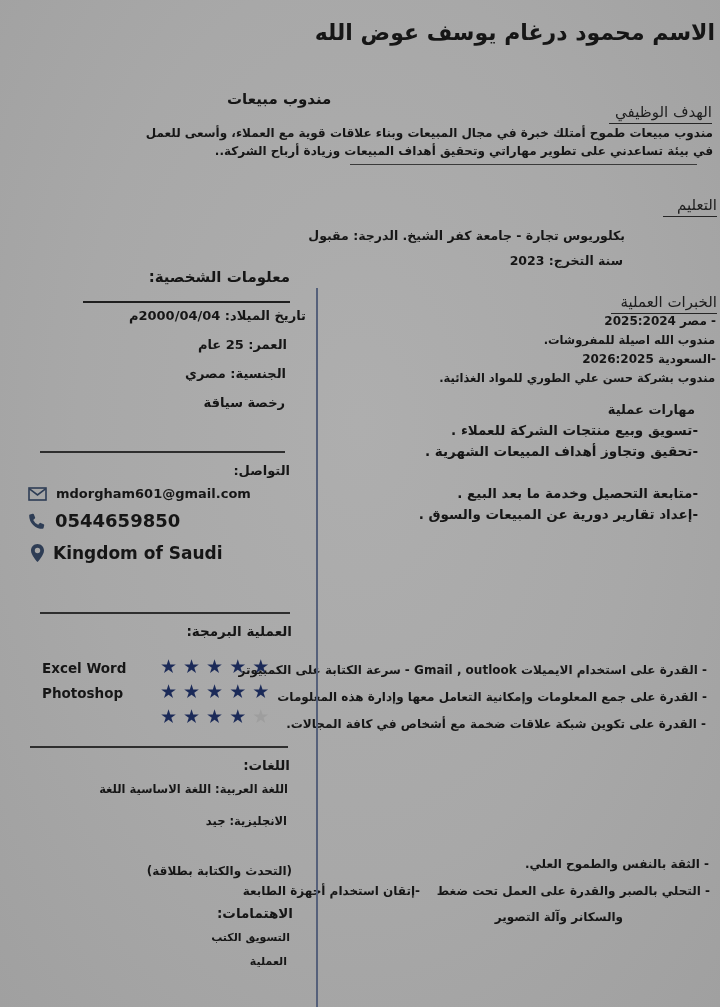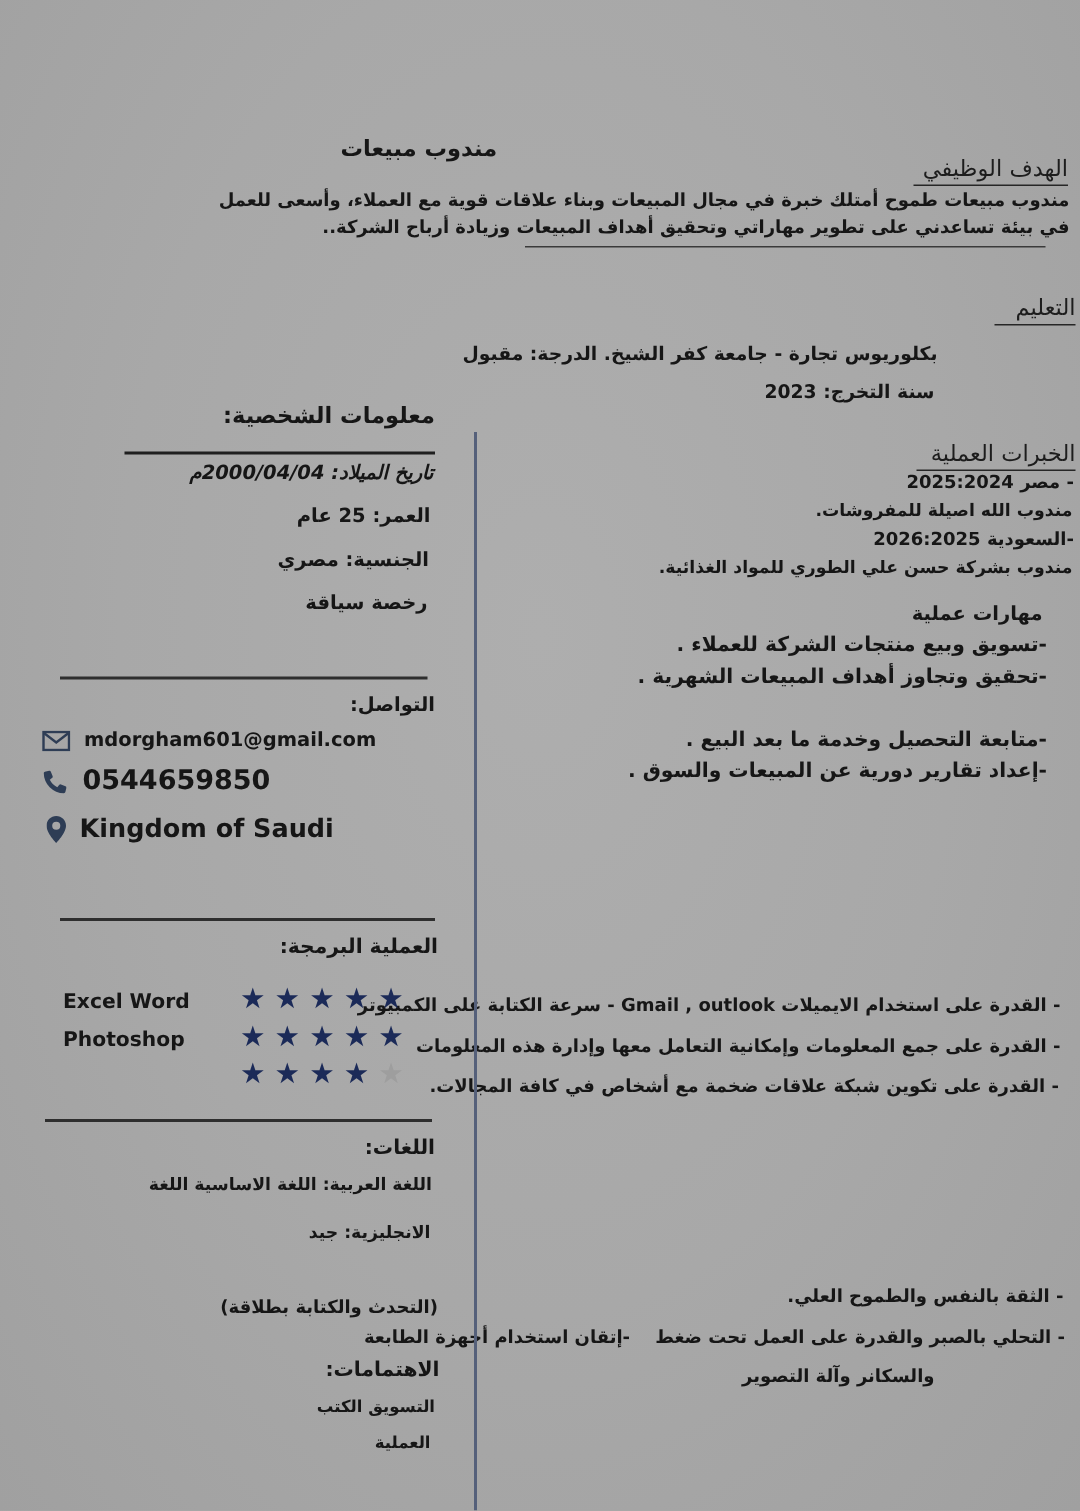--- a/index.html
+++ b/index.html
@@ -27,20 +27,21 @@
   .star.filled{color:#1b2a58;}
   .star.empty{color:#9e9e9e;}
   .stars-wrap{direction:ltr;white-space:nowrap;}
   svg{display:block;}
 </style>
 </head>
 <body>
 
 <div id="page">
 
+  <div class="abs ar b" style="right:5px;top:20px;font-size:22px;">الاسم محمود درغام يوسف عوض الله</div>
 
   <div class="abs ar b" style="left:227px;top:90px;font-size:15px;">مندوب مبيعات</div>
 
   <div class="abs ar sec-h" style="right:8px;top:103px;padding-left:6px;">الهدف الوظيفي</div>
   <div class="abs ar b" style="right:7px;top:126px;font-size:12px;">مندوب مبيعات طموح أمتلك خبرة في مجال المبيعات وبناء علاقات قوية مع العملاء، وأسعى للعمل</div>
   <div class="abs ar b" style="right:7px;top:144px;font-size:12px;">في بيئة تساعدني على تطوير مهاراتي وتحقيق أهداف المبيعات وزيادة أرباح الشركة..</div>
   <div class="thinline" style="left:350px;top:164px;width:347px;"></div>
 
   <div class="abs ar sec-h" style="right:3px;top:196px;padding-left:14px;">التعليم</div>
   <div class="abs ar b" style="right:95px;top:228px;font-size:12.5px;">بكلوريوس تجارة - جامعة كفر الشيخ. الدرجة: مقبول</div>
@@ -62,21 +63,21 @@
   <div class="abs ar b" style="right:13px;top:690px;font-size:12px;">- القدرة على جمع المعلومات وإمكانية التعامل معها وإدارة هذه المعلومات</div>
   <div class="abs ar b" style="right:14px;top:717px;font-size:12px;">- القدرة على تكوين شبكة علاقات ضخمة مع أشخاص في كافة المجالات.</div>
 
   <div class="abs ar b" style="right:11px;top:857px;font-size:12px;">- الثقة بالنفس والطموح العلي.</div>
   <div class="abs ar b" style="right:10px;top:884px;font-size:12px;">- التحلي بالصبر والقدرة على العمل تحت ضغط &nbsp;&nbsp; -إتقان استخدام أجهزة الطابعة</div>
   <div class="abs ar b" style="right:97px;top:910px;font-size:12px;">والسكانر وآلة التصوير</div>
 
   <div class="vdivider" style="left:316px;top:288px;height:719px;"></div>
 
   <div class="abs ar b" style="left:83px;top:268px;width:207px;font-size:15px;text-align:right;border-bottom:2px solid #1f1f1f;padding-bottom:15px;">معلومات الشخصية:</div>
-  <div class="abs ar b" style="right:431px;top:308px;font-size:13px;font-style:italic;">تاريخ الميلاد: 2000/04/04م</div>
+  <div class="abs ar b" style="right:414px;top:308px;font-size:13px;">تاريخ الميلاد: 2000/04/04م</div>
   <div class="abs ar b" style="right:433px;top:337px;font-size:13px;">العمر: 25 عام</div>
   <div class="abs ar b" style="right:434px;top:366px;font-size:13px;">الجنسية: مصري</div>
   <div class="abs ar b" style="right:435px;top:395px;font-size:13px;">رخصة سياقة</div>
 
   <div class="hline" style="left:40px;top:451px;width:245px;"></div>
 
   <div class="abs ar b" style="right:430px;top:463px;font-size:13px;">التواصل:</div>
 
   <div class="abs row" style="left:28px;top:486px;">
     <span>

